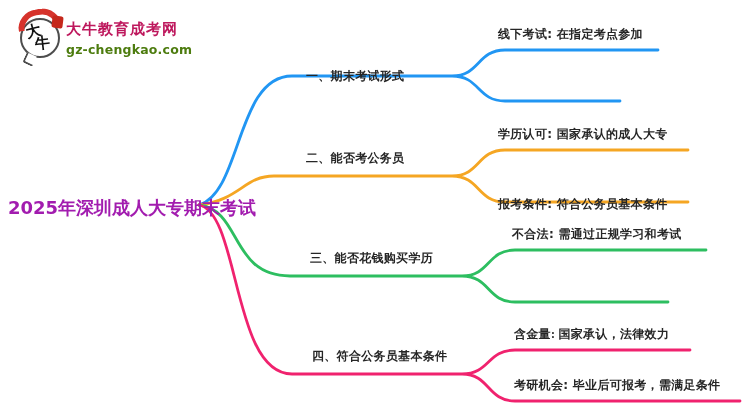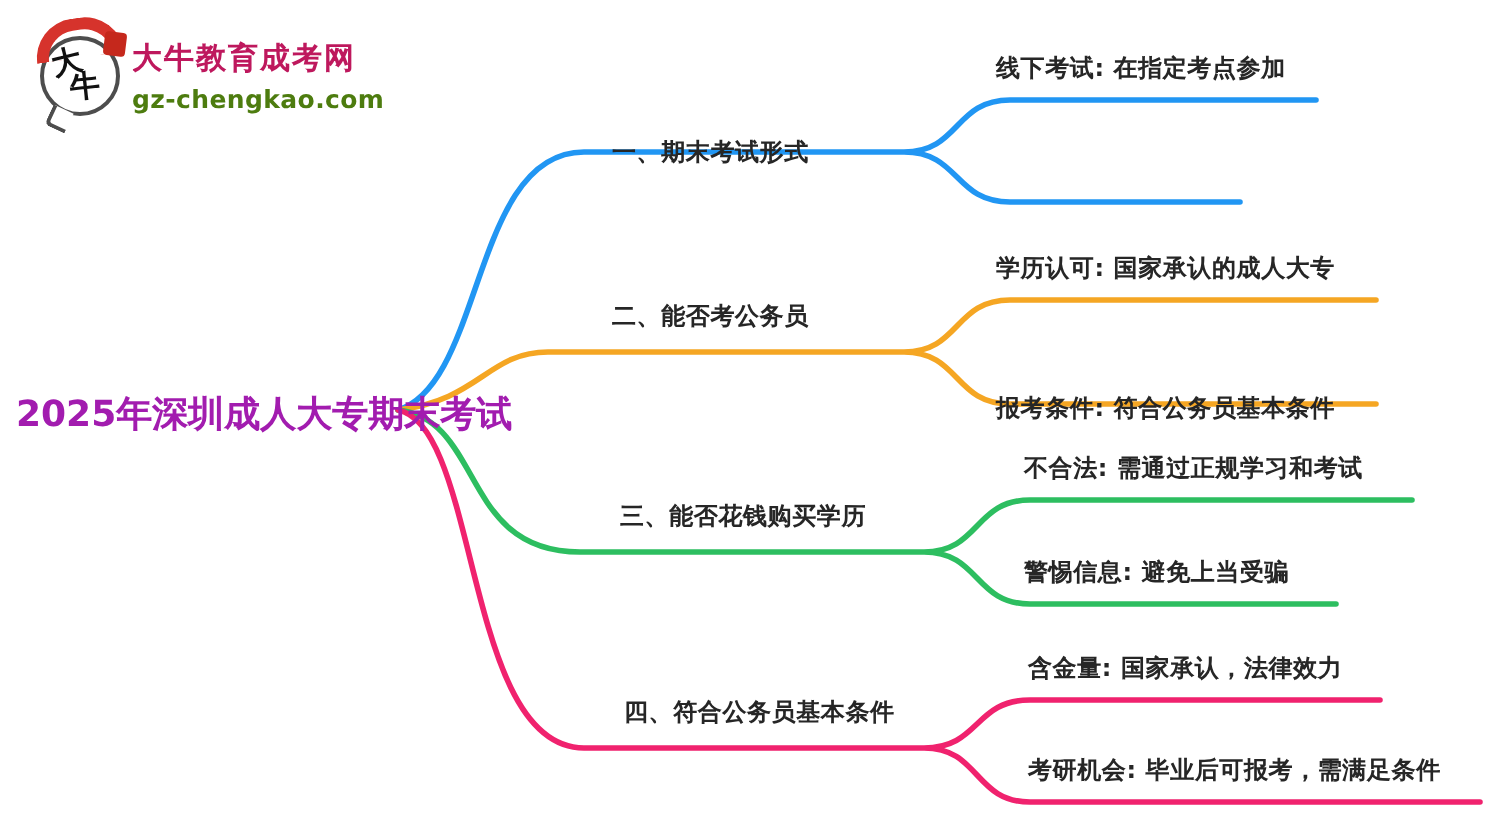--- a/index.html
+++ b/index.html
@@ -21,21 +21,21 @@
   .b2-label{left:306px;top:150px;}
   .b3-label{left:310px;top:250px;}
   .b4-label{left:312px;top:348px;}
   
   .b1-c1{left:498px;top:26px;}
   .b1-c2{left:498px;top:77px;}
   .b2-c1{left:498px;top:126px;}
   .b2-c2{left:498px;top:164px;margin-top:32px;}
   .b3-c1{left:512px;top:226px;}
   .b3-c2{left:512px;top:278px;}
-  .b4-c1{left:514px;top:326px;}
+  .b4-c1{left:514px;top:326px;font-family:Liberation Serif, serif;}
   .b4-c2{left:514px;top:377px;}
 
   
   .logo{position:absolute;left:14px;top:8px;width:260px;height:52px;cursor:pointer;}
   .logo-icon{position:absolute;left:2px;top:2px;width:50px;height:50px;}
   .bubble{
     position:absolute;left:4px;top:8px;width:36px;height:36px;background:#fff;
     border:2px solid #4d4d4d;border-radius:50%;
   }
   .bubble-tail{
@@ -103,19 +103,18 @@
 
   <div class="node b1-label">一、期末考试形式</div>
   <div class="node b1-c1">线下考试: 在指定考点参加</div>
 
   <div class="node b2-label">二、能否考公务员</div>
   <div class="node b2-c1">学历认可: 国家承认的成人大专</div>
   <div class="node b2-c2">报考条件: 符合公务员基本条件</div>
 
   <div class="node b3-label">三、能否花钱购买学历</div>
   <div class="node b3-c1">不合法: 需通过正规学习和考试</div>
-  <div class="node b3-c2">警惕信息: 避免上当受骗</div>
 
   <div class="node b4-label">四、符合公务员基本条件</div>
   <div class="node b4-c1">含金量: 国家承认，法律效力</div>
   <div class="node b4-c2">考研机会: 毕业后可报考，需满足条件</div>
 
 </div>
 
 </body></html>

